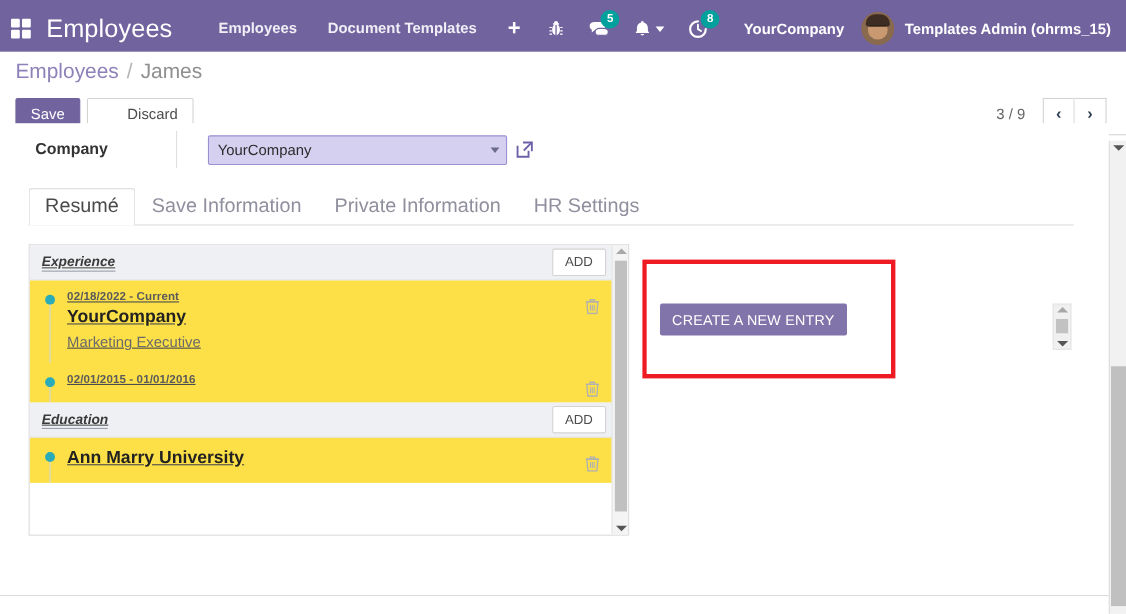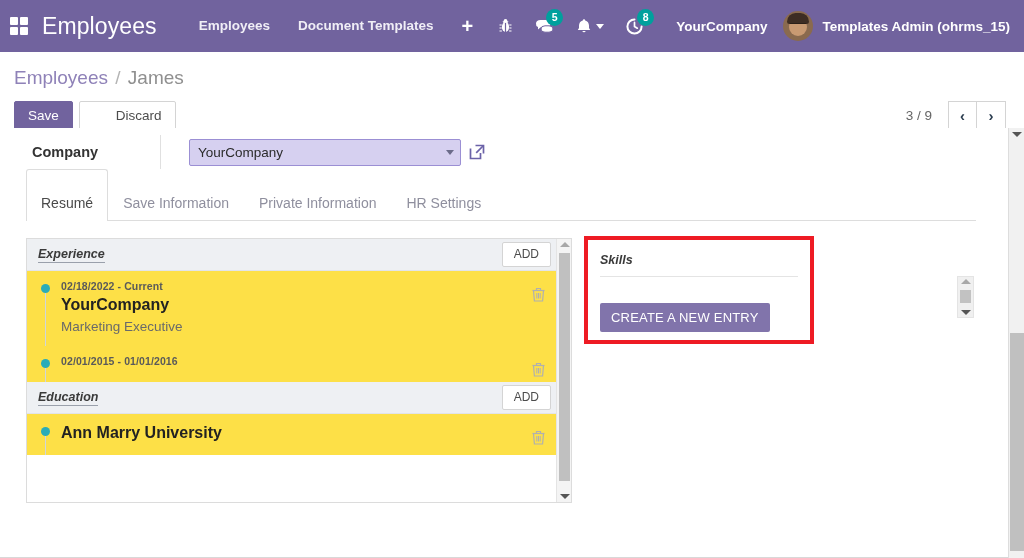--- a/index.html
+++ b/index.html
@@ -81,21 +81,21 @@
   }
   .avatar .glasses {
     position: absolute; left: 7px; top: 12px;
     width: 16px; height: 4px;
     border-top: 1.5px solid #2c2018;
   }
   .username { font-size: 13.5px; font-weight: bold; color: #ffffff; white-space: nowrap; }
 
   
   .control-panel {
-    position: absolute; top: 59px; left: 0;
+    position: absolute; top: 47px; left: 0;
     width: 1024px; height: 76px;
     background: #ffffff;
     border-bottom: 1px solid #d8d8d8;
   }
   .breadcrumb {
     position: absolute; left: 14px; top: 8px;
     font-size: 19px; color: #9a9a9a;
   }
   .breadcrumb .crumb-link { color: #8f82b8; }
   .breadcrumb .crumb-sep { color: #b4b4b4; margin: 0 2px; }
@@ -130,21 +130,21 @@
     border: 1px solid #d4d4d4;
     background: #ffffff;
     display: flex; align-items: center; justify-content: center;
     cursor: pointer;
   }
   .pager-btn + .pager-btn { border-left: none; }
   .chev { color: #2c3e50; font-size: 15px; font-weight: bold; line-height: 1; }
 
   
   .sheet-scroll {
-    position: absolute; top: 128px; left: 0;
+    position: absolute; top: 112px; left: 0;
     width: 1008px; height: 430px;
     background: #ffffff;
     overflow: hidden;
   }
   .field-row {
     position: absolute; left: 0; top: 0;
     width: 1008px; height: 48px;
     display: flex; align-items: center;
   }
   .field-label {
@@ -178,22 +178,22 @@
   .notebook {
     position: absolute; left: 26px; top: 60px;
     width: 950px;
   }
   .tabs {
     display: flex; align-items: flex-end;
     border-bottom: 1px solid #dddddd;
     height: 33px;
   }
   .tab {
-    font-size: 14px; color: #8f8f9e;
-    padding: 25px 14px 8px 14px;
+    font-size: 18px; color: #8f8f9e;
+    padding: 7px 14px 8px 14px;
     cursor: pointer; white-space: nowrap;
     border: 1px solid transparent;
     border-bottom: none;
     line-height: 17px;
   }
   .tab.active {
     color: #4a4a4a;
     background: #ffffff;
     border-color: #dddddd;
     border-top-left-radius: 3px;
@@ -202,20 +202,21 @@
     padding-bottom: 9px;
   }
 
   
   .resume-panel {
     position: absolute; left: 26px; top: 110px;
     width: 546px; height: 265px;
     border: 1px solid #dcdcdc;
     background: #ffffff;
     overflow: hidden;
+    text-decoration: underline;
   }
   .res-inner { position: relative; width: 532px; }
   .res-group-head {
     background: #eef0f3;
     height: 32px;
     display: flex; align-items: center;
     padding-left: 11px;
     border-bottom: 1px solid #e2e4e8;
     position: relative;
   }
@@ -547,23 +548,20 @@
       <span class="sb-thumb"></span>
       <span class="sb-arrow-dn tri-dn"></span>
     </div>
   </div>
 
   <div class="bottom-edge"></div>
 </div>
 
 <div class="skills-highlight">
   <div class="skills-panel">
-    <div class="skills-head">
-      <span class="skills-title">Skills</span>
-    </div>
     <button class="create-entry-btn">CREATE A NEW ENTRY</button>
   </div>
 </div>
 
 <div class="mini-scroll">
   <span class="arr up">
       <span class="tri-up"></span>
     </span>
   <span class="thumb"></span>
   <span class="arr dn">

